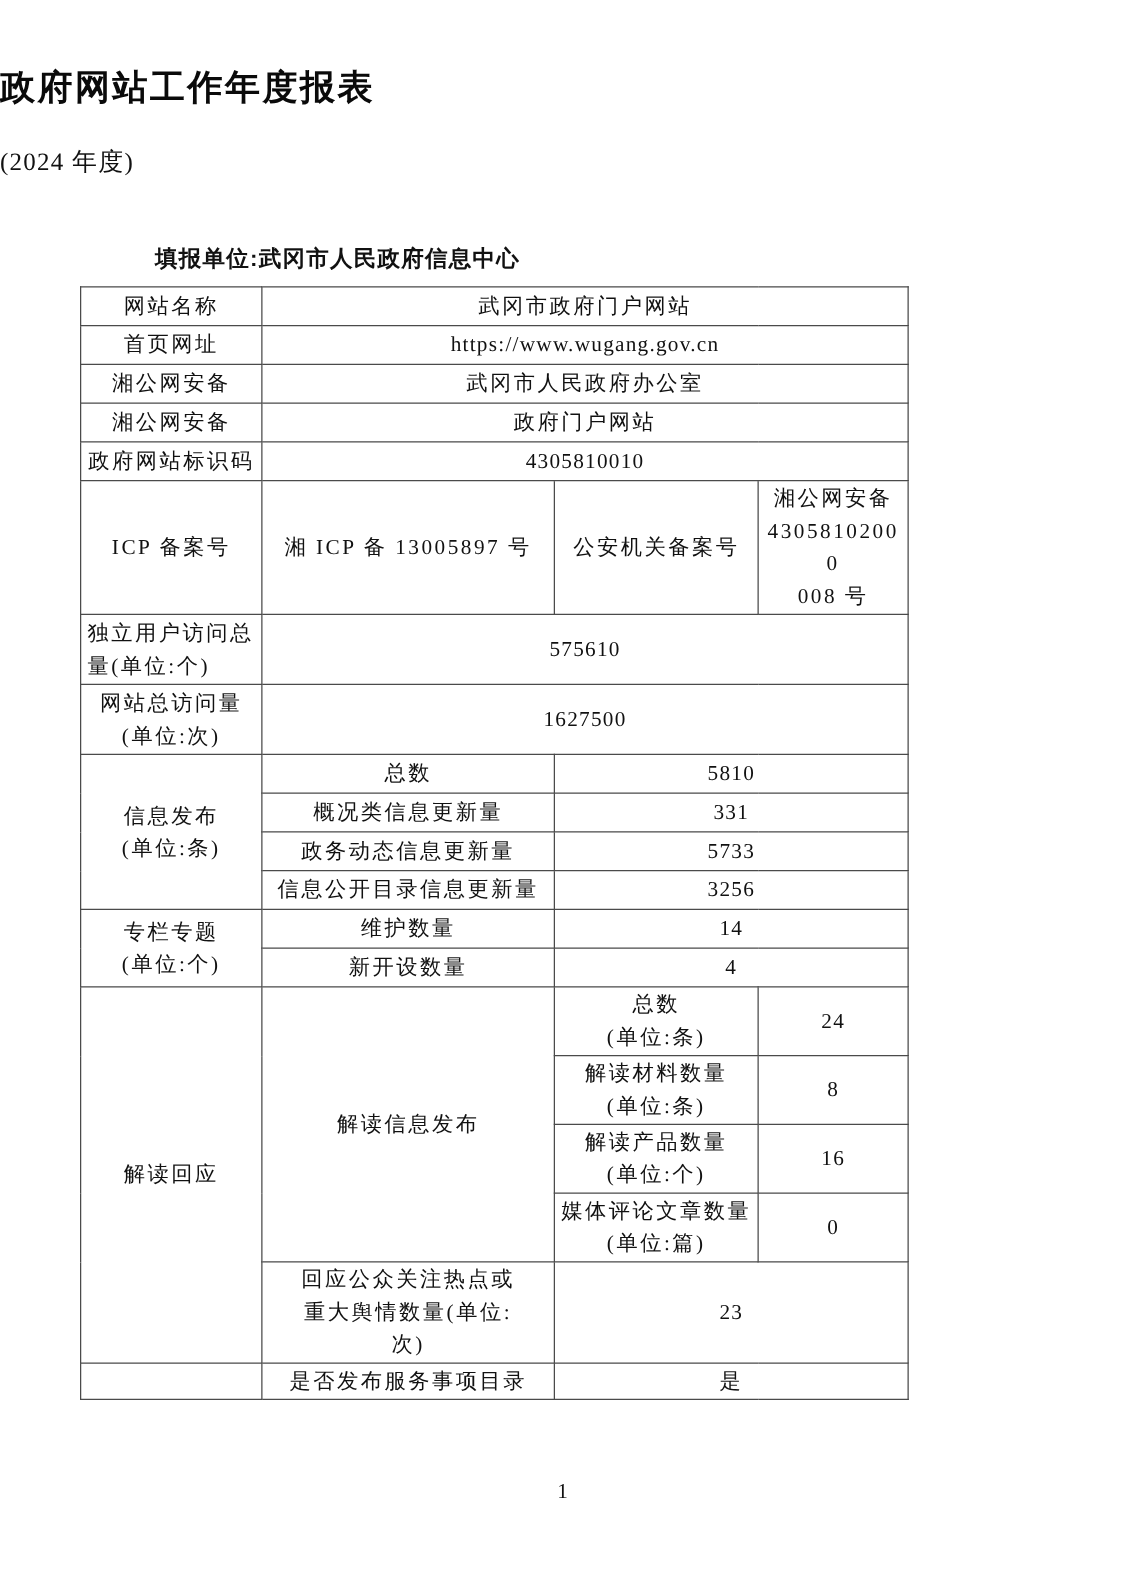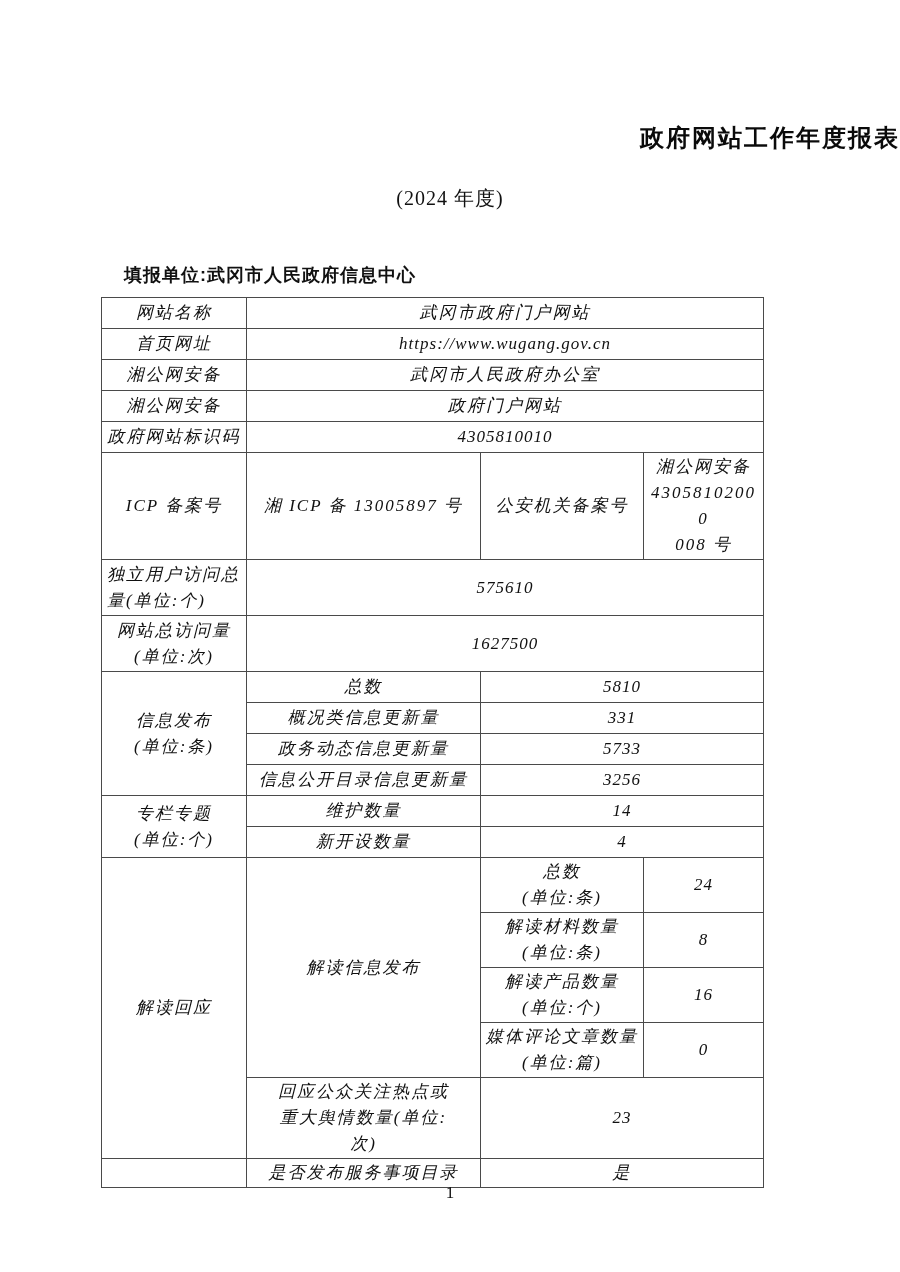--- a/index.html
+++ b/index.html
@@ -5,50 +5,48 @@
   html, body { margin:0; padding:0; }
   body {
     width:900px; height:1272px;
     background:#ffffff;
     position:relative;
     font-family:"Liberation Serif", serif;
     color:#111111;
     overflow:hidden;
   }
   .doc-title {
-    padding-top:116px;
-    text-align:right;
+    padding-top:48px;
+    text-align:left;
     font-family:"Liberation Sans", sans-serif;
     font-weight:bold;
-    font-size:24px;
+    font-size:28px;
     letter-spacing:2px;
     line-height:44px;
     color:#0a0a0a;
   }
   .doc-subtitle {
     margin-top:26px;
-    text-align:center;
     font-size:20px;
     letter-spacing:1px;
     line-height:24px;
   }
   .reporting-unit {
     margin:54px 0 0 124px;
     font-family:"Liberation Sans", sans-serif;
     font-weight:bold;
     font-size:18px;
     line-height:22px;
     letter-spacing:1px;
   }
   table.report {
-    margin:11px 0 0 101px;
+    margin:11px 0 0 64px;
     width:663px;
     border-collapse:collapse;
     table-layout:fixed;
-    font-style:italic;
   }
   table.report td {
     border:1px solid #4a4a4a;
     text-align:center;
     vertical-align:middle;
     font-size:17px;
     line-height:26px;
     letter-spacing:2px;
     white-space:pre-line;
     padding:1px 5px;

